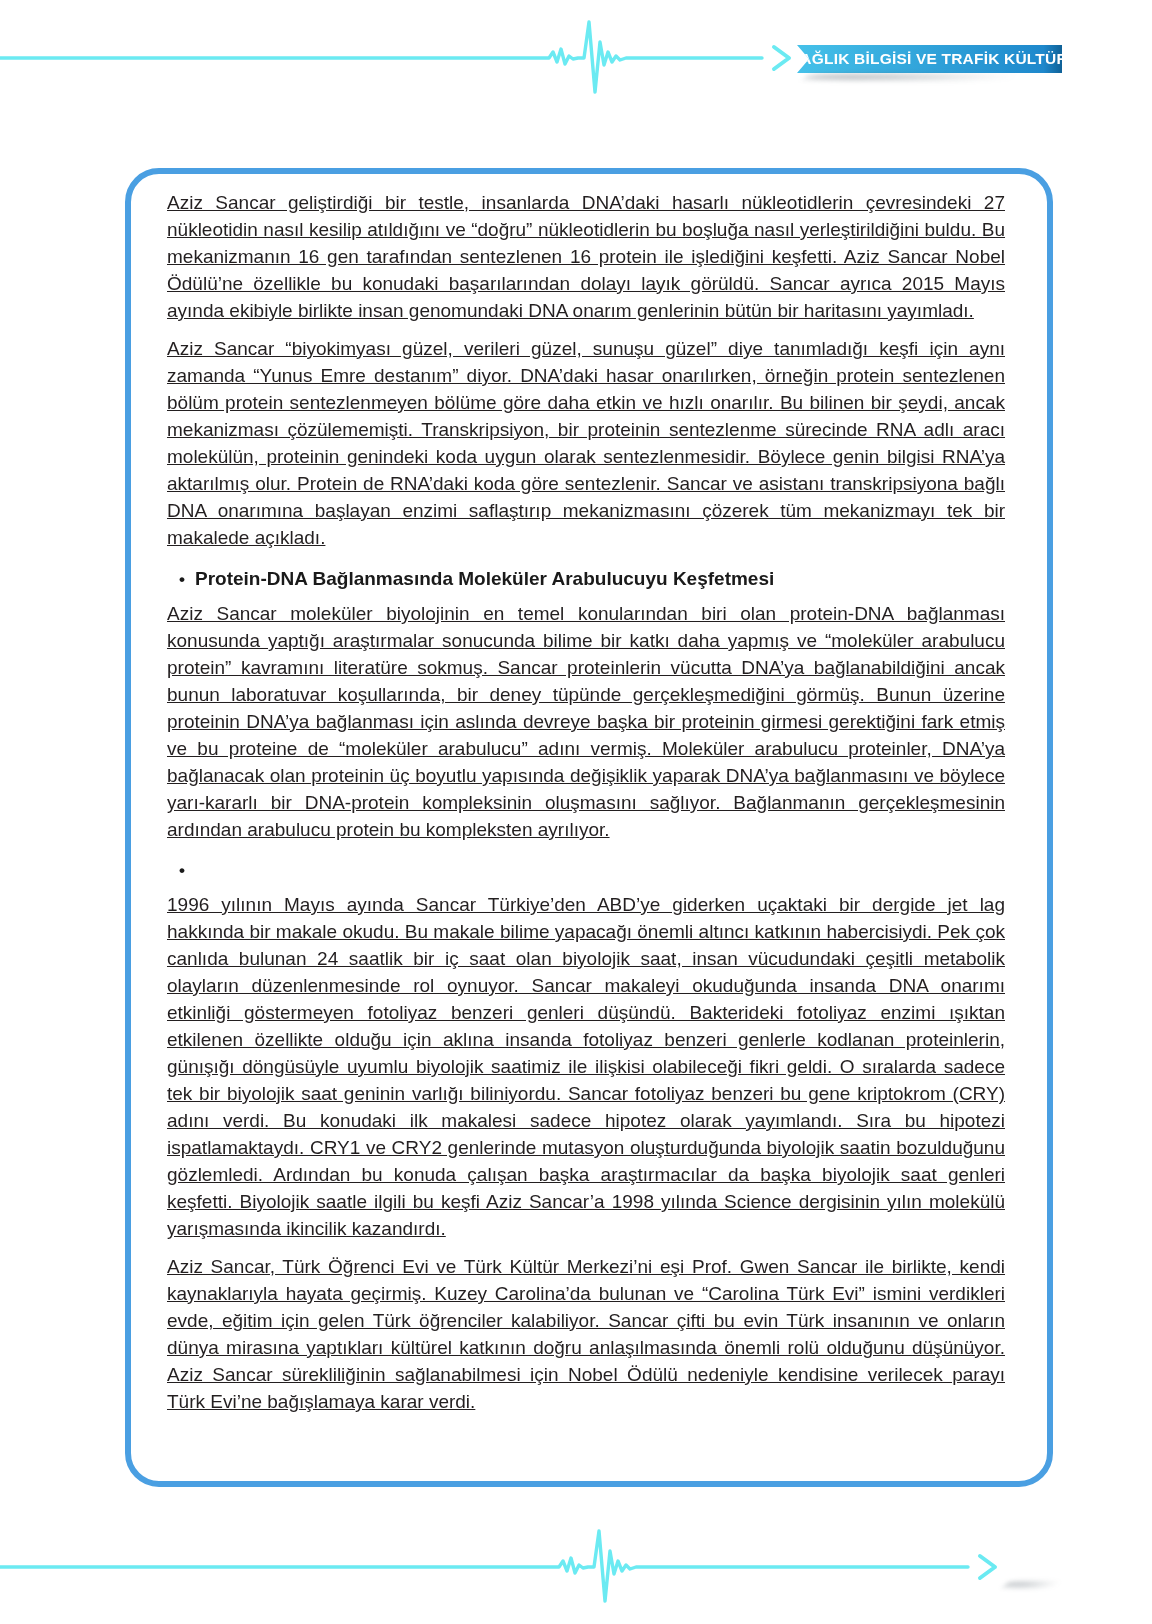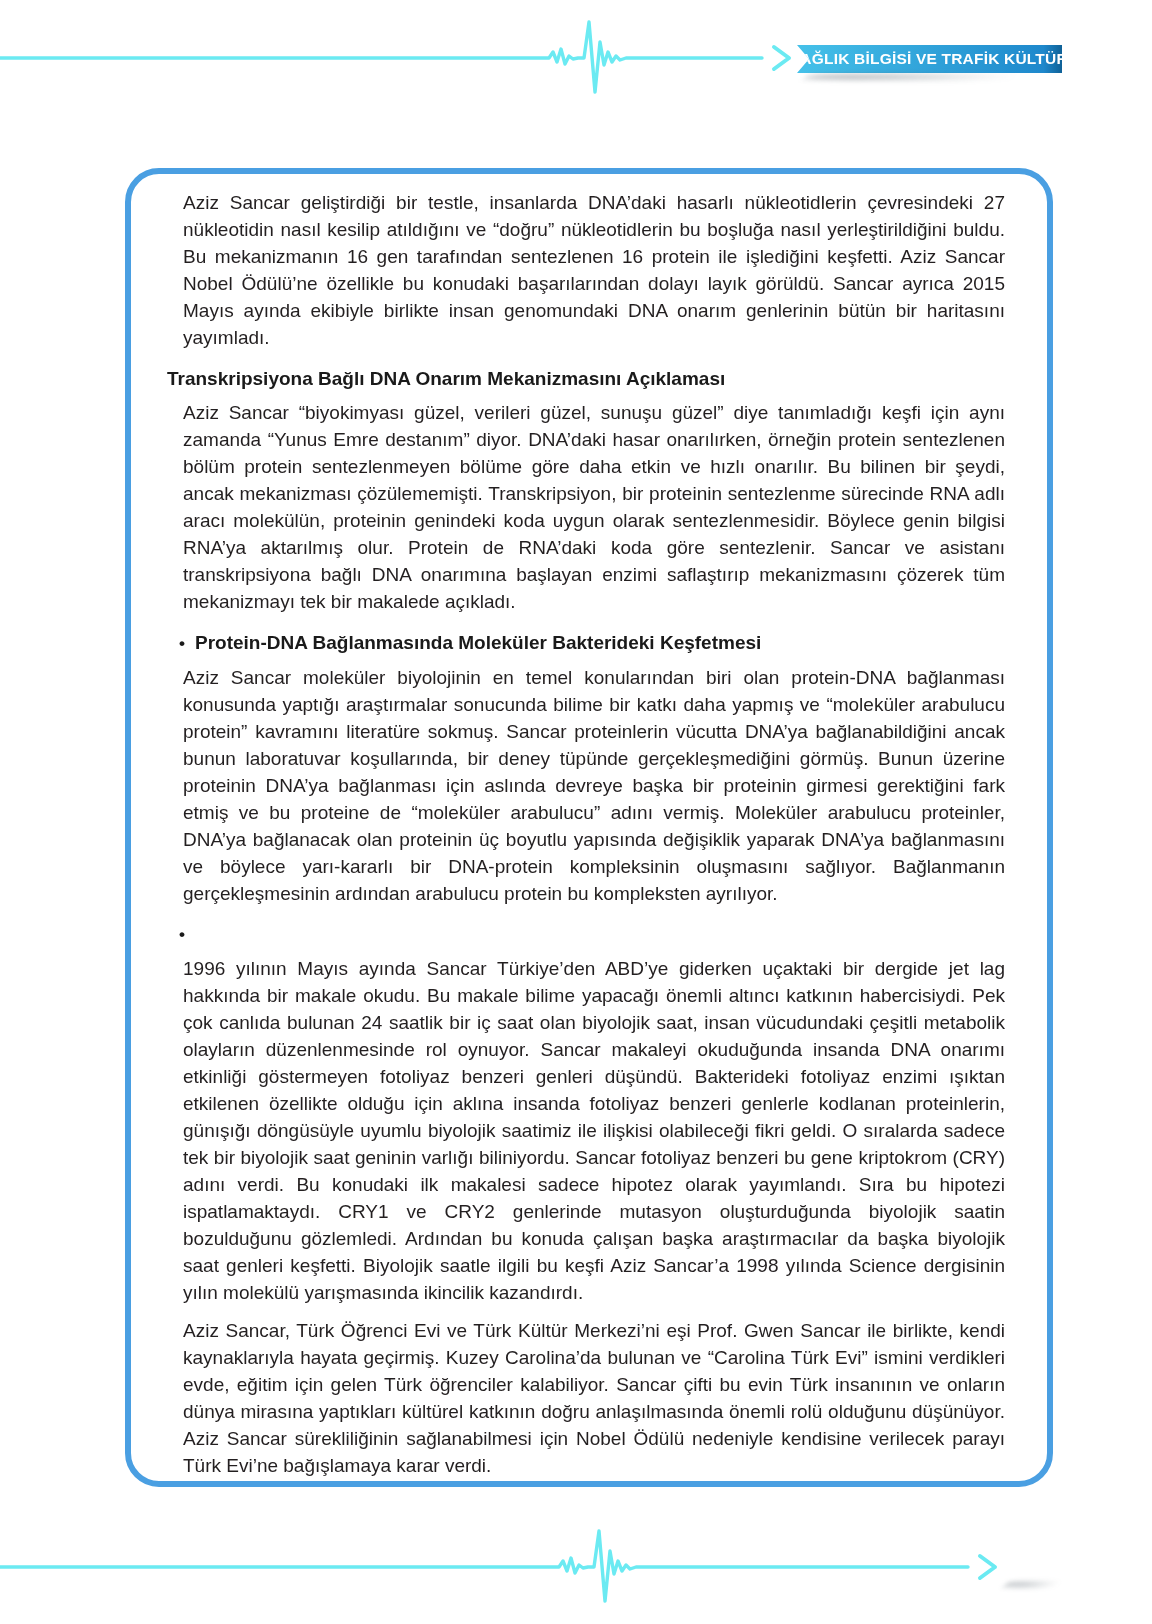--- a/index.html
+++ b/index.html
@@ -59,21 +59,21 @@
     padding:15px 42px 14px 36px;
     overflow:hidden;
     background:#ffffff;
   }
   .article{
     color:var(--ink,#231F20);
     font-size:19px;
     line-height:27px;
     text-align:justify;
   }
-  .article p.paragraph{margin:0 0 11px 16px;}
+  .article p.paragraph{margin:0 0 11px 0;text-decoration:underline;}
   .article h3.heading{
     margin:14px 0 7px 0;
     font-size:19px;line-height:27px;
     font-weight:700;color:#1a1a1a;
     text-align:left;
   }
   .article .bullet-heading{
     margin:14px 0 7px 0;
     display:flex;align-items:baseline;
     font-weight:700;color:#1a1a1a;
@@ -97,25 +97,24 @@
   </svg>
 
   <div class="ribbon header-badge">
     <span>SAĞLIK BİLGİSİ VE TRAFİK KÜLTÜRÜ</span>
   </div>
   <div class="ribbon-shadow header-badge-shadow"></div>
 
   <div class="content-box">
     <div class="article" id="article">
         <p class="paragraph">Aziz Sancar geliştirdiği bir testle, insanlarda DNA’daki hasarlı nükleotidlerin çevresindeki 27 nükleotidin nasıl kesilip atıldığını ve “doğru” nükleotidlerin bu boşluğa nasıl yerleştirildiğini buldu. Bu mekanizmanın 16 gen tarafından sentezlenen 16 protein ile işlediğini keşfetti. Aziz Sancar Nobel Ödülü’ne özellikle bu konudaki başarılarından dolayı layık görüldü. Sancar ayrıca 2015 Mayıs ayında ekibiyle birlikte insan genomundaki DNA onarım genlerinin bütün bir haritasını yayımladı.</p>
-        <h3 class="heading">Transkripsiyona Bağlı DNA Onarım Mekanizmasını Açıklaması</h3>
         <p class="paragraph">Aziz Sancar “biyokimyası güzel, verileri güzel, sunuşu güzel” diye tanımladığı keşfi için aynı zamanda “Yunus Emre destanım” diyor. DNA’daki hasar onarılırken, örneğin protein sentezlenen bölüm protein sentezlenmeyen bölüme göre daha etkin ve hızlı onarılır. Bu bilinen bir şeydi, ancak mekanizması çözülememişti. Transkripsiyon, bir proteinin sentezlenme sürecinde RNA adlı aracı molekülün, proteinin genindeki koda uygun olarak sentezlenmesidir. Böylece genin bilgisi RNA’ya aktarılmış olur. Protein de RNA’daki koda göre sentezlenir. Sancar ve asistanı transkripsiyona bağlı DNA onarımına başlayan enzimi saflaştırıp mekanizmasını çözerek tüm mekanizmayı tek bir makalede açıkladı.</p>
         <div class="bullet-heading">
           <span class="bullet">•</span>
-          <span>Protein-DNA Bağlanmasında Moleküler Bakterideki Keşfetmesi</span>
+          <span>Protein-DNA Bağlanmasında Moleküler Arabulucuyu Keşfetmesi</span>
         </div>
         <p class="paragraph">Aziz Sancar moleküler biyolojinin en temel konularından biri olan protein-DNA bağlanması konusunda yaptığı araştırmalar sonucunda bilime bir katkı daha yapmış ve “moleküler arabulucu protein” kavramını literatüre sokmuş. Sancar proteinlerin vücutta DNA’ya bağlanabildiğini ancak bunun laboratuvar koşullarında, bir deney tüpünde gerçekleşmediğini görmüş. Bunun üzerine proteinin DNA’ya bağlanması için aslında devreye başka bir proteinin girmesi gerektiğini fark etmiş ve bu proteine de “moleküler arabulucu” adını vermiş. Moleküler arabulucu proteinler, DNA’ya bağlanacak olan proteinin üç boyutlu yapısında değişiklik yaparak DNA’ya bağlanmasını ve böylece yarı-kararlı bir DNA-protein kompleksinin oluşmasını sağlıyor. Bağlanmanın gerçekleşmesinin ardından arabulucu protein bu kompleksten ayrılıyor.</p>
         <div class="bullet-heading">
           <span class="bullet">•</span>
         </div>
         <p class="paragraph">1996 yılının Mayıs ayında Sancar Türkiye’den ABD’ye giderken uçaktaki bir dergide jet lag hakkında bir makale okudu. Bu makale bilime yapacağı önemli altıncı katkının habercisiydi. Pek çok canlıda bulunan 24 saatlik bir iç saat olan biyolojik saat, insan vücudundaki çeşitli metabolik olayların düzenlenmesinde rol oynuyor. Sancar makaleyi okuduğunda insanda DNA onarımı etkinliği göstermeyen fotoliyaz benzeri genleri düşündü. Bakterideki fotoliyaz enzimi ışıktan etkilenen özellikte olduğu için aklına insanda fotoliyaz benzeri genlerle kodlanan proteinlerin, günışığı döngüsüyle uyumlu biyolojik saatimiz ile ilişkisi olabileceği fikri geldi. O sıralarda sadece tek bir biyolojik saat geninin varlığı biliniyordu. Sancar fotoliyaz benzeri bu gene kriptokrom (CRY) adını verdi. Bu konudaki ilk makalesi sadece hipotez olarak yayımlandı. Sıra bu hipotezi ispatlamaktaydı. CRY1 ve CRY2 genlerinde mutasyon oluşturduğunda biyolojik saatin bozulduğunu gözlemledi. Ardından bu konuda çalışan başka araştırmacılar da başka biyolojik saat genleri keşfetti. Biyolojik saatle ilgili bu keşfi Aziz Sancar’a 1998 yılında Science dergisinin yılın molekülü yarışmasında ikincilik kazandırdı.</p>
         <p class="paragraph">Aziz Sancar, Türk Öğrenci Evi ve Türk Kültür Merkezi’ni eşi Prof. Gwen Sancar ile birlikte, kendi kaynaklarıyla hayata geçirmiş. Kuzey Carolina’da bulunan ve “Carolina Türk Evi” ismini verdikleri evde, eğitim için gelen Türk öğrenciler kalabiliyor. Sancar çifti bu evin Türk insanının ve onların dünya mirasına yaptıkları kültürel katkının doğru anlaşılmasında önemli rolü olduğunu düşünüyor. Aziz Sancar sürekliliğinin sağlanabilmesi için Nobel Ödülü nedeniyle kendisine verilecek parayı Türk Evi’ne bağışlamaya karar verdi.</p>
       </div>
   </div>
 

